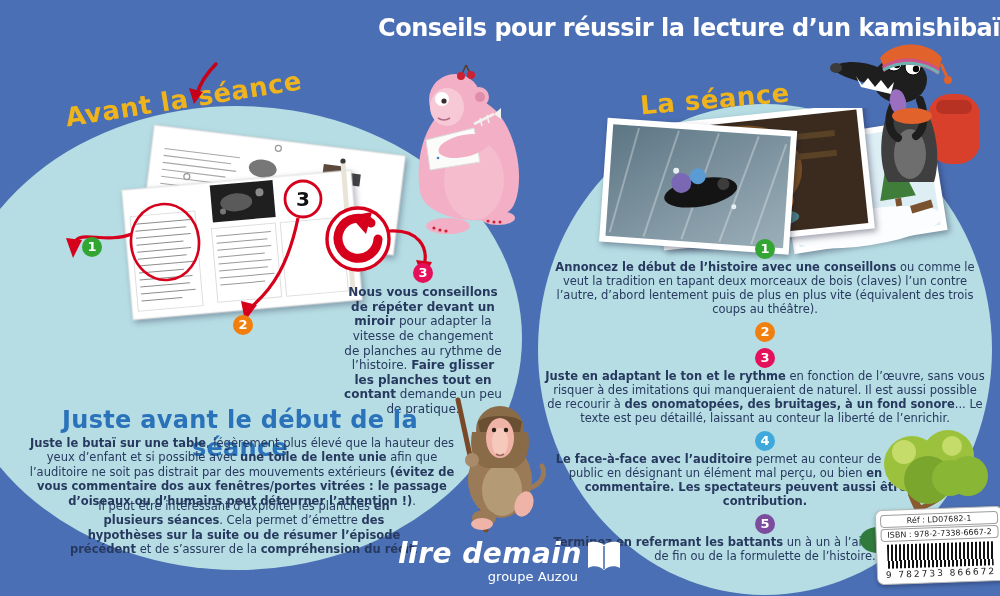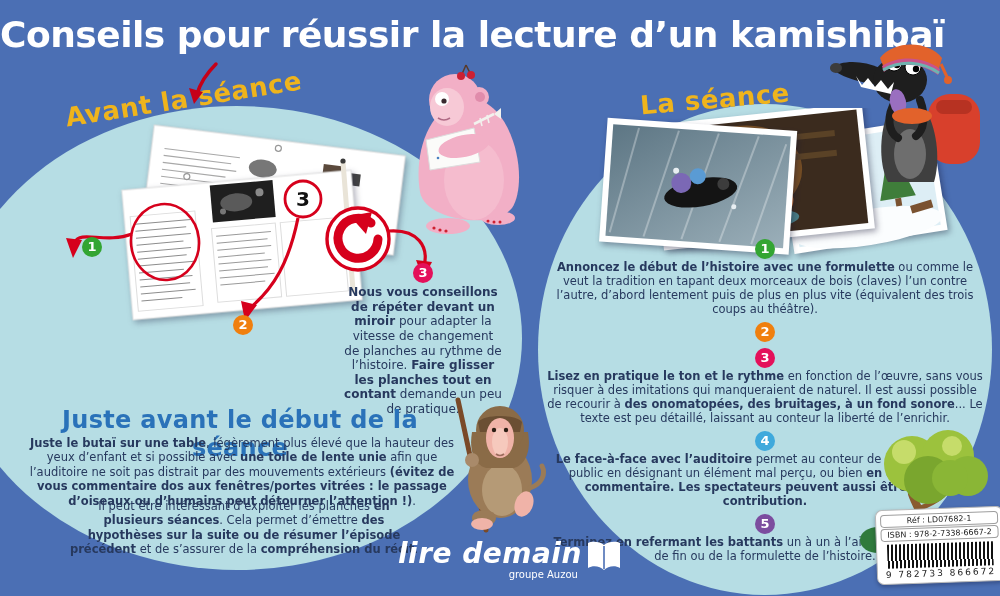--- a/index.html
+++ b/index.html
@@ -1,22 +1,22 @@
 <!DOCTYPE html>
 <html><head>
 <meta charset="utf-8">
 <style>
   html,body{margin:0;padding:0;background:#33467a;}
   .poster{position:relative;width:1000px;height:596px;overflow:hidden;
     background:#4b6fb4;font-family:"DejaVu Sans","Liberation Sans",sans-serif;}
   .abs{position:absolute;}
   b{font-weight:bold;}
   
-  .title{position:absolute;top:14px;left:0;width:100%;text-align:left;
-    color:#ffffff;font-size:36px;font-weight:bold;letter-spacing:-0.5px;}
+  .title{position:absolute;top:14px;left:0;width:100%;text-align:right;
+    color:#ffffff;font-size:24px;font-weight:bold;letter-spacing:-0.5px;}
   
   .bubble{position:absolute;background:#b6dde4;border-radius:50%;}
   .bubble-left{left:-48px;top:106px;width:570px;height:464px;}
   .bubble-right{left:538px;top:104px;width:454px;height:491px;}
   
   .sec-head{position:absolute;color:#efb41c;font-weight:bold;font-size:26px;letter-spacing:0.5px;}
   .sec-head-left{left:64px;top:84px;transform:rotate(-9deg);}
   .sec-head-right{left:640px;top:84px;transform:rotate(-5deg);}
   
   .step{position:absolute;text-align:center;color:#27395e;}
@@ -40,21 +40,21 @@
     border:1px solid #b9b9b9;border-radius:7px;transform:rotate(-2deg);
     padding:3px 4px 4px;text-align:center;color:#222;box-shadow:0 2px 4px rgba(0,0,30,.3);}
   .bc-line{font-size:8px;border:1px solid #9e9e9e;border-radius:4px;margin:1px 0;padding:1px 0;}
   .bc-bars{height:24px;margin:3px 6px 0;
     background:repeating-linear-gradient(90deg,#111 0 2px,#fff 2px 4px);}
   .bc-num{font-size:9px;letter-spacing:2px;margin-top:1px;}
   
   .logo{position:absolute;left:398px;top:540px;display:flex;align-items:flex-start;color:#fff;}
   .logo-textwrap{display:flex;flex-direction:column;align-items:flex-end;}
   .logo-text{font-size:28px;font-weight:bold;font-style:italic;letter-spacing:0.5px;line-height:1;}
-  .logo-sub{font-size:10px;margin-top:1px;margin-right:4px;}
+  .logo-sub{font-size:13px;margin-top:1px;margin-right:4px;}
   .logo svg{margin-left:4px;}
 </style>
 </head>
 <body>
 
 <div class="poster">
 
   <div class="title">Conseils pour réussir la lecture d’un kamishibaï</div>
 
   <div class="bubble bubble-left"></div>
@@ -220,28 +220,28 @@
       <circle cx="102" cy="68" r="8" fill="#5a9bd4"></circle>
       <circle cx="128" cy="74" r="6" fill="#3c3c3c"></circle>
       <circle cx="80" cy="64" r="3" fill="#e8eef2"></circle>
         <circle cx="140" cy="96" r="2.5" fill="#e8eef2"></circle>
     </g>
   </svg>
 
   <div id="r-col">
     <div class="r-step">
       <span class="badge" style="background: rgb(51, 165, 50);">1</span>
-      <p><b>Annoncez le début de l’histoire avec une formulette</b> ou comme le veut la tradition en tapant deux morceaux de bois (claves) l’un contre l’autre, d’abord lentement puis de plus en plus vite (équivalent des trois coups au théâtre).</p>
+      <p><b>Annoncez le début de l’histoire avec une conseillons</b> ou comme le veut la tradition en tapant deux morceaux de bois (claves) l’un contre l’autre, d’abord lentement puis de plus en plus vite (équivalent des trois coups au théâtre).</p>
     </div>
     <div class="r-step">
       <span class="badge" style="background: rgb(240, 127, 14);">2</span>
     </div>
     <div class="r-step">
       <span class="badge" style="background: rgb(228, 16, 90);">3</span>
-      <p><b>Lisez en pratique le ton et le rythme</b> en fonction de l’œuvre, sans vous risquer à des imitations qui manqueraient de naturel. Il est aussi possible de recourir à <b>des onomatopées, des bruitages, à un fond sonore</b>... Le texte est peu détaillé, laissant au conteur la liberté de l’enrichir.</p>
+      <p><b>Juste en adaptant le ton et le rythme</b> en fonction de l’œuvre, sans vous risquer à des imitations qui manqueraient de naturel. Il est aussi possible de recourir à <b>des onomatopées, des bruitages, à un fond sonore</b>... Le texte est peu détaillé, laissant au conteur la liberté de l’enrichir.</p>
     </div>
     <div class="r-step">
       <span class="badge" style="background: rgb(63, 169, 220);">4</span>
       <p><b>Le face-à-face avec l’auditoire</b> permet au conteur de s’adapter à son public en désignant un élément mal perçu, ou bien <b>en ajoutant un commentaire. Les spectateurs peuvent aussi être mis à contribution.</b></p>
     </div>
     <div class="r-step">
       <span class="badge" style="background: rgb(124, 77, 159);">5</span>
       <p><b>Terminez en refermant les battants</b> un à un à l’aide d’une formulette de fin ou de la formulette de l’histoire.</p>
     </div>
 

